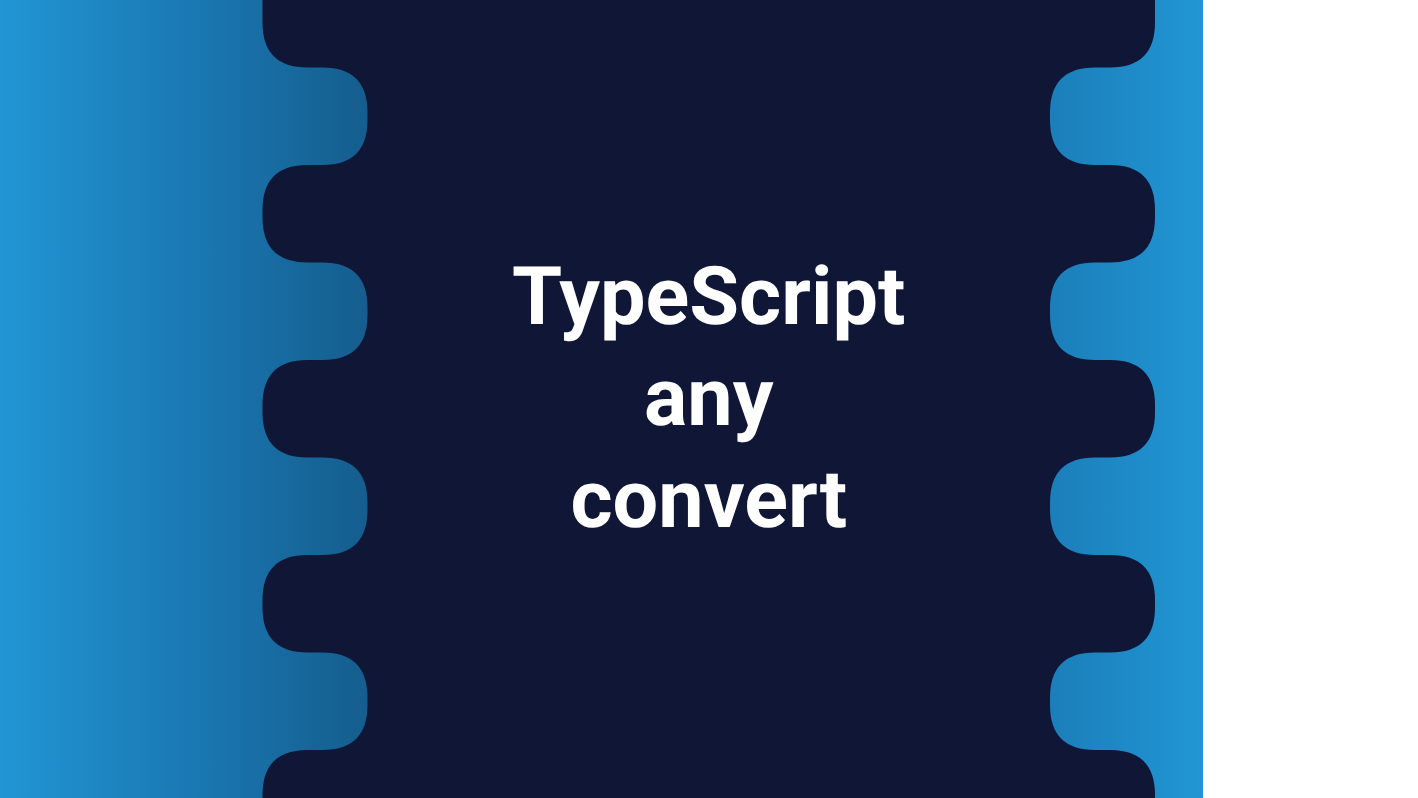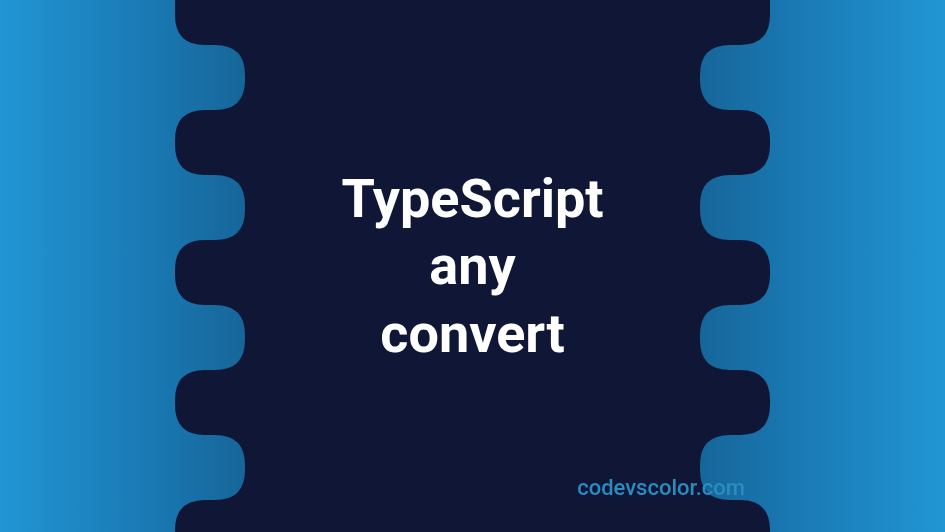--- a/index.html
+++ b/index.html
@@ -9,21 +9,21 @@
     }
     
     body {
       width: 945px;
       height: 532px;
       overflow: hidden;
       font-family: -apple-system, BlinkMacSystemFont, "Segoe UI", Roboto, Helvetica, Arial, sans-serif;
     }
     
     .canvas {
-      width: 945px;
+      width: 802px;
       height: 532px;
       position: relative;
       background: linear-gradient(90deg, #2196d4 0%, #1a7ab5 15%, #155e8f 30%, #113d5e 50%, #155e8f 70%, #1a7ab5 85%, #2196d4 100%);
     }
     
     .dark-shape {
       position: absolute;
       top: 0;
       left: 0;
       width: 945px;
@@ -140,15 +140,14 @@
   </svg>
 
   <div class="content">
     <div class="title">
       <div>TypeScript</div>
       <div>any</div>
       <div>convert</div>
     </div>
   </div>
 
-  <div class="watermark">codevscolor.com</div>
 
 </div>
 
 </body></html>

